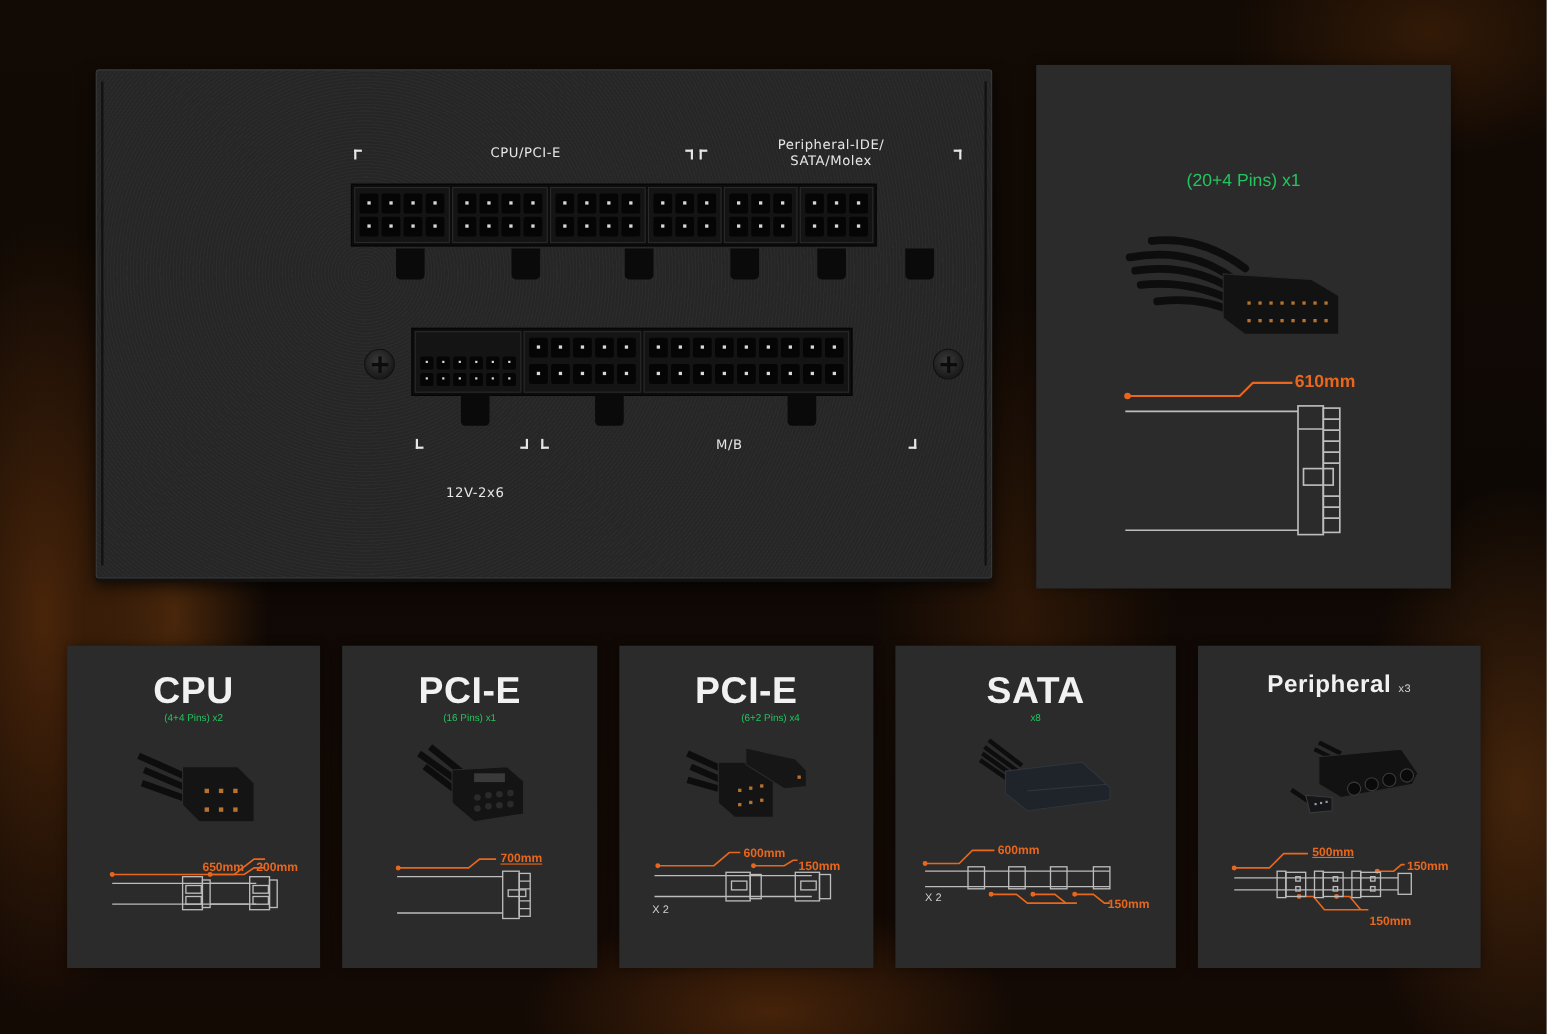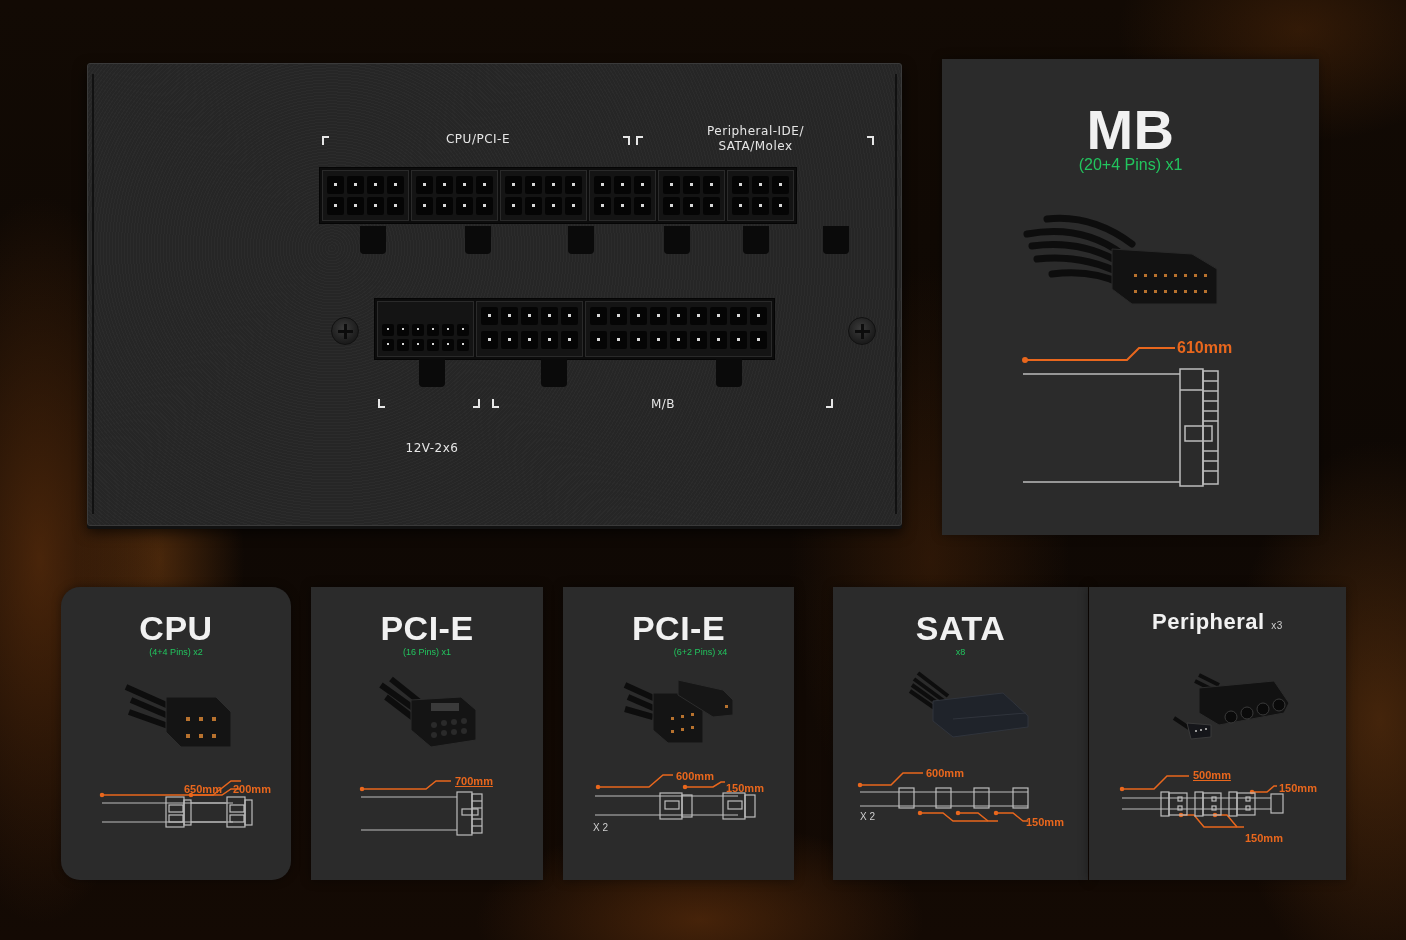--- a/index.html
+++ b/index.html
@@ -236,21 +236,20 @@
 
   <div class="bracket br-bl" style="left:290px;top:335px;"></div>
   <div class="psu-label" style="left:303px;top:333px;width:82px;margin-top:44px;">12V-2x6</div>
   <div class="bracket br-br" style="left:385px;top:335px;"></div>
   <div class="bracket br-bl" style="left:404px;top:335px;"></div>
   <div class="psu-label" style="left:550px;top:333px;width:50px;">M/B</div>
   <div class="bracket br-br" style="left:738px;top:335px;"></div>
 </div>
 
 <div class="card" style="left:942px;top:59px;width:377px;height:476px;">
-  <div class="card-title" style="top:38px;font-size:56px;">MB</div>
   <div class="card-sub" style="top:97px;font-size:16px;">(20+4 Pins) x1</div>
   <svg class="conn-img" style="left:80px;top:135px;" width="200" height="120" viewBox="0 0 200 120">
     <g stroke="#0d0d0d" stroke-width="7" fill="none" stroke-linecap="round">
       <path d="M5 40 Q60 30 100 60"></path>
         <path d="M10 52 Q60 45 100 70"></path>
         <path d="M15 65 Q60 60 100 80"></path>
       <path d="M25 25 Q70 20 110 50"></path>
         <path d="M30 80 Q70 75 100 90"></path>
     </g>
     <path d="M90 55 L170 60 L195 75 L195 110 L110 110 L90 95 Z" fill="#121212" stroke="#2a2a2a"></path>
@@ -291,21 +290,21 @@
         <line x1="261" y1="352" x2="276" y2="352"></line>
         <line x1="261" y1="362" x2="276" y2="362"></line>
         <line x1="261" y1="392" x2="276" y2="392"></line>
         <line x1="261" y1="402" x2="276" y2="402"></line>
         <line x1="261" y1="412" x2="276" y2="412"></line>
     </g>
   </svg>
   <div class="dim" style="left:235px;top:280px;font-size:16px;">610mm</div>
 </div>
 
-<div class="card" style="left:61px;top:587px;width:230px;height:293px;border-radius:19px;">
+<div class="card" style="left:61px;top:587px;width:230px;height:293px;">
   <div class="card-title" style="top:22px;font-size:34px;">CPU</div>
   <div class="card-sub" style="top:60px;font-size:9px;">(4+4 Pins) x2</div>
   <svg class="conn-img" style="left:60px;top:85px;" width="120" height="80">
     <g stroke="#0d0d0d" stroke-width="6" fill="none">
         <path d="M5 15 L50 35"></path>
         <path d="M10 28 L50 45"></path>
         <path d="M8 40 L50 55"></path>
       </g>
     <path d="M45 25 L95 25 L110 40 L110 75 L60 75 L45 60 Z" fill="#141414" stroke="#2c2c2c"></path>
     <g fill="#b8722e">
@@ -422,21 +421,21 @@
       <rect x="160" y="206" width="22" height="26"></rect>
         <rect x="165" y="214" width="14" height="8"></rect>
         <rect x="182" y="208" width="10" height="22"></rect>
     </g>
   </svg>
   <div class="dim" style="left:113px;top:183px;">600mm</div>
   <div class="dim" style="left:163px;top:195px;">150mm</div>
   <div class="x2" style="left:30px;top:235px;">X 2</div>
 </div>
 
-<div class="card" style="left:814px;top:587px;width:255px;height:293px;margin-left:19px;">
+<div class="card" style="left:814px;top:587px;width:255px;height:293px;">
   <div class="card-title" style="top:22px;font-size:34px;">SATA</div>
   <div class="card-sub" style="top:60px;font-size:9px;">x8</div>
   <svg class="conn-img" style="left:75px;top:84px;" width="125" height="70">
     <g stroke="#0d0d0d" stroke-width="4" fill="none">
         <path d="M10 2 L40 25"></path>
         <path d="M6 8 L36 30"></path>
         <path d="M4 14 L32 34"></path>
         <path d="M2 20 L28 38"></path>
       </g>
     <path d="M25 30 L95 22 L120 45 L120 56 L45 66 L25 50 Z" fill="#1f232a" stroke="#30343c"></path>

